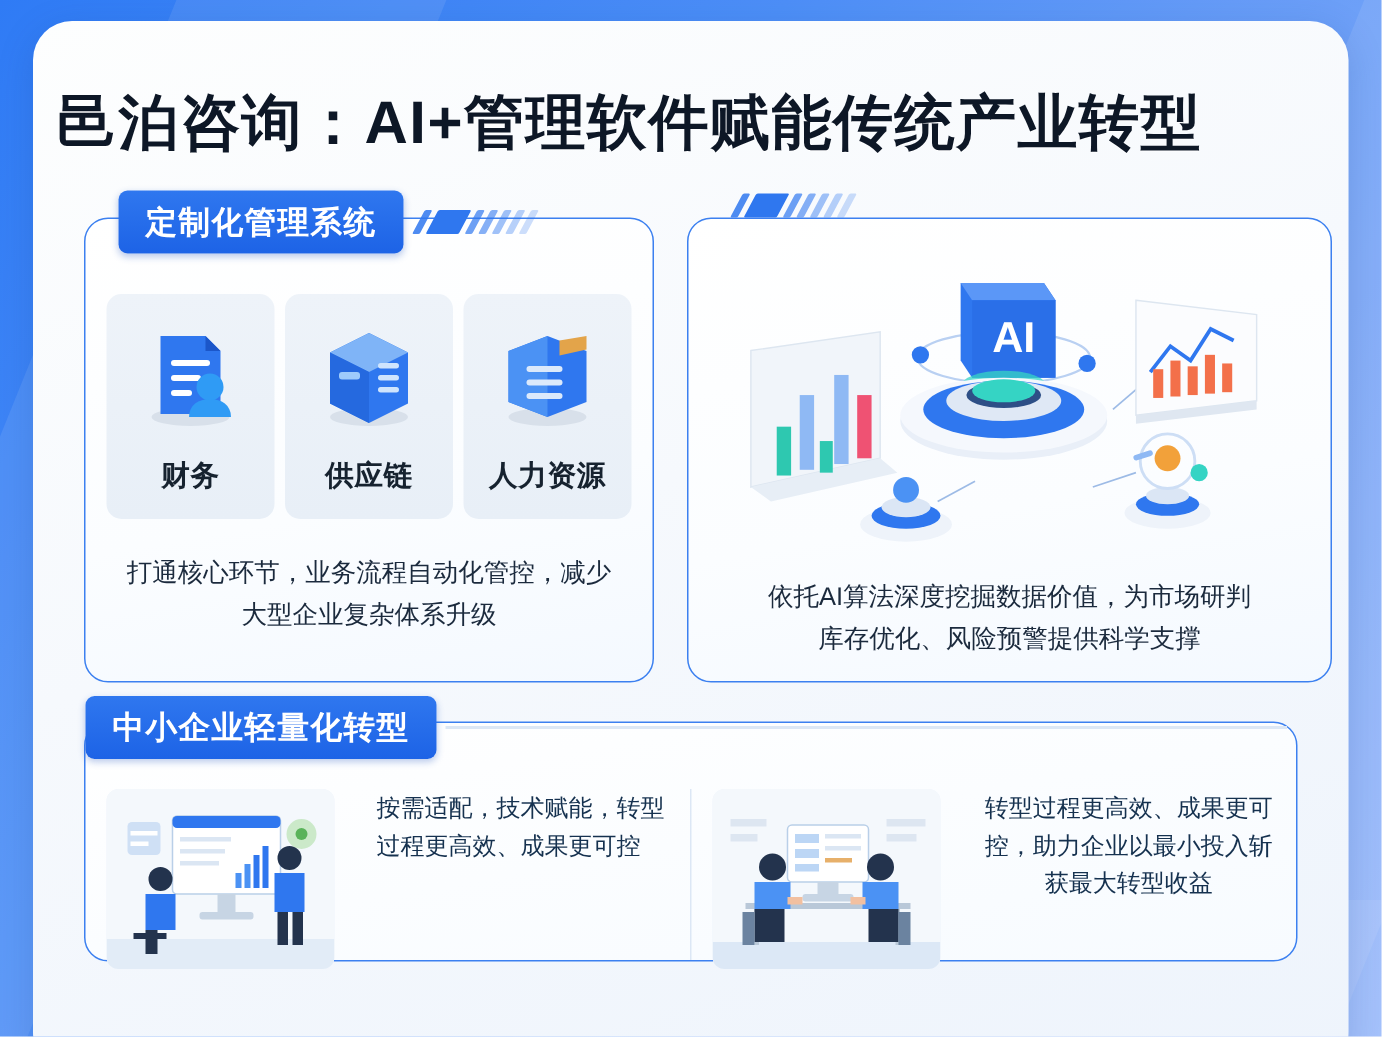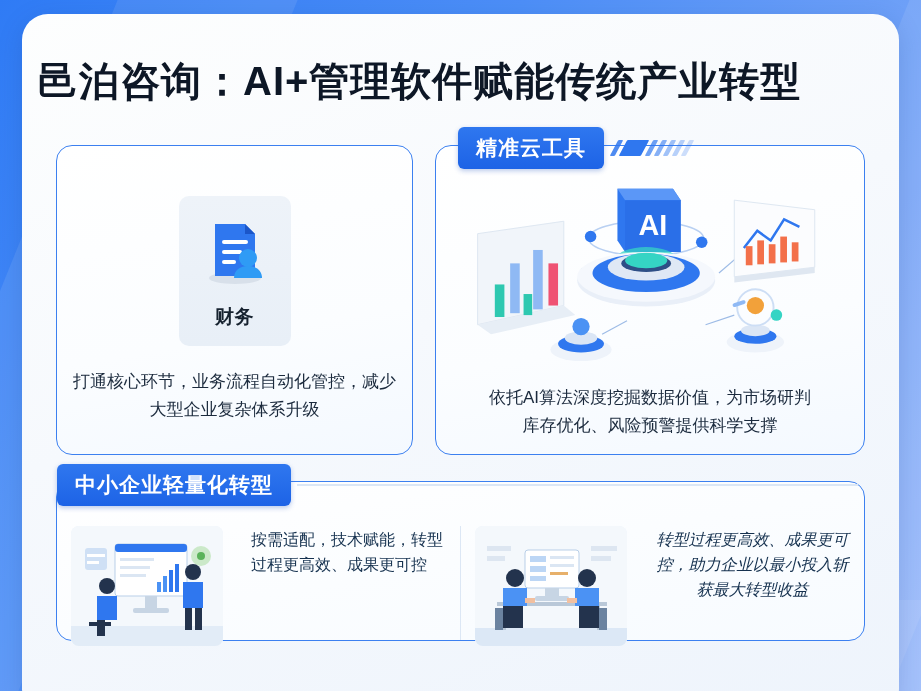--- a/index.html
+++ b/index.html
@@ -101,71 +101,111 @@
     display:flex; justify-content:space-around; align-items:center;
   }
   .bottom-cols{ display:flex; height:100%; padding-top:44px; }
   .bcol{ flex:1; display:flex; align-items:flex-start; gap:28px; padding:0 14px; }
   .bcol + .bcol{ border-left:1.5px solid #dce7f5; }
   .bthumb{
     width:152px; height:120px; border-radius:8px; overflow:hidden;
     background:#eef4fb; flex:0 0 auto;
   }
   .btext{ font-size:16px; line-height:1.55; color:#15314f; font-weight:500; padding-top:2px; }
-  .btext.center{ text-align:center;font-style:italic; }
+  .btext.center{ text-align:center; }
   .hline{ height:1.5px; background:#dce7f5; flex:1; margin:0 6px; }
 </style>
 </head>
 <body>
 
 <div class="bg-sheen">
   <i class="s1"></i>
     <i class="s2"></i>
     <i class="s3"></i>
 </div>
 
 <div class="panel">
 
   <div class="title">邑泊咨询：AI+管理软件赋能传统产业转型</div>
 
   <div class="top-row">
 
     <div class="card">
+      <div class="card-head">
+        <div class="badge">定制化管理系统</div>
+        <div class="stripes">
+          <b class="f1"></b>
+            <b class="wide"></b>
+            <b class="f2"></b>
+            <b class="f3"></b>
+            <b class="f4"></b>
+            <b class="f5"></b>
+            <b class="f6"></b>
+        </div>
+      </div>
 
       <div class="tiles">
 
         <div class="tile">
           <div class="glyph">
             <svg viewBox="0 0 72 72" width="72" height="72">
               <ellipse cx="36" cy="62" rx="26" ry="6" fill="#d8e0ea"></ellipse>
               <path d="M16 8h30l10 10v42H16z" fill="#2f77ef"></path>
               <path d="M46 8l10 10H46z" fill="#1b56c9"></path>
               <rect x="23" y="24" width="26" height="4" rx="2" fill="#fff"></rect>
               <rect x="23" y="34" width="20" height="4" rx="2" fill="#fff"></rect>
               <rect x="23" y="44" width="14" height="4" rx="2" fill="#fff"></rect>
               <circle cx="49" cy="42" r="9" fill="#2f9bf5"></circle>
               <path d="M35 62c0-8 6.3-12 14-12s14 4 14 12z" fill="#2f9bf5"></path>
             </svg>
           </div>
           <div class="lbl">财务</div>
         </div>
 
-
+        <div class="tile">
+          <div class="glyph">
+            <svg viewBox="0 0 72 72" width="72" height="72">
+              <ellipse cx="36" cy="62" rx="26" ry="6" fill="#d8e0ea"></ellipse>
+              <path d="M36 6L62 19v34L36 66 10 53V19z" fill="#2f77ef"></path>
+              <path d="M36 6l26 13-26 13-26-13z" fill="#7fb4f7"></path>
+              <path d="M36 32v34L10 53V19z" fill="#2569df"></path>
+              <rect x="16" y="32" width="14" height="5" rx="2" fill="#9ecbfb"></rect>
+              <rect x="42" y="26" width="14" height="3.6" rx="1.8" fill="#cfe4fd"></rect>
+              <rect x="42" y="34" width="14" height="3.6" rx="1.8" fill="#cfe4fd"></rect>
+              <rect x="42" y="42" width="14" height="3.6" rx="1.8" fill="#cfe4fd"></rect>
+            </svg>
+          </div>
+          <div class="lbl">供应链</div>
+        </div>
+
+        <div class="tile">
+          <div class="glyph">
+            <svg viewBox="0 0 72 72" width="72" height="72">
+              <ellipse cx="36" cy="62" rx="26" ry="6" fill="#d8e0ea"></ellipse>
+              <path d="M10 18l26-10 26 10v34L36 62 10 52z" fill="#2f77ef"></path>
+              <path d="M10 18l26-10v54L10 52z" fill="#4b92f4"></path>
+              <path d="M44 11l18-3v9l-18 4z" fill="#e3a44a"></path>
+              <rect x="22" y="28" width="24" height="4" rx="2" fill="#dbe9fb"></rect>
+              <rect x="22" y="37" width="24" height="4" rx="2" fill="#dbe9fb"></rect>
+              <rect x="22" y="46" width="24" height="4" rx="2" fill="#dbe9fb"></rect>
+            </svg>
+          </div>
+          <div class="lbl">人力资源</div>
+        </div>
 
       </div>
 
       <div class="card-desc">
         <div>打通核心环节，业务流程自动化管控，减少</div>
         <div>大型企业复杂体系升级</div>
       </div>
     </div>
 
     <div class="card">
       <div class="card-head">
-        <div class="badge">精准云工具</div>
         <div class="stripes">
           <b class="f1"></b>
             <b class="wide"></b>
             <b class="f2"></b>
             <b class="f3"></b>
             <b class="f4"></b>
             <b class="f5"></b>
             <b class="f6"></b>
         </div>
       </div>

